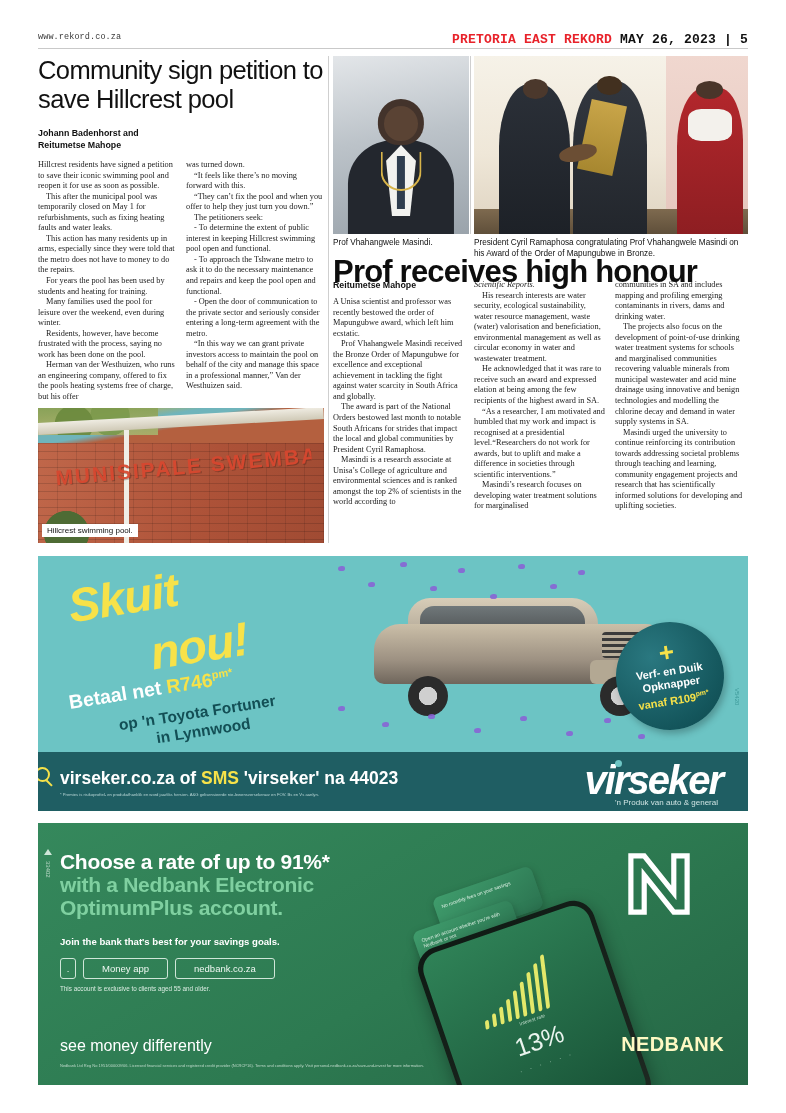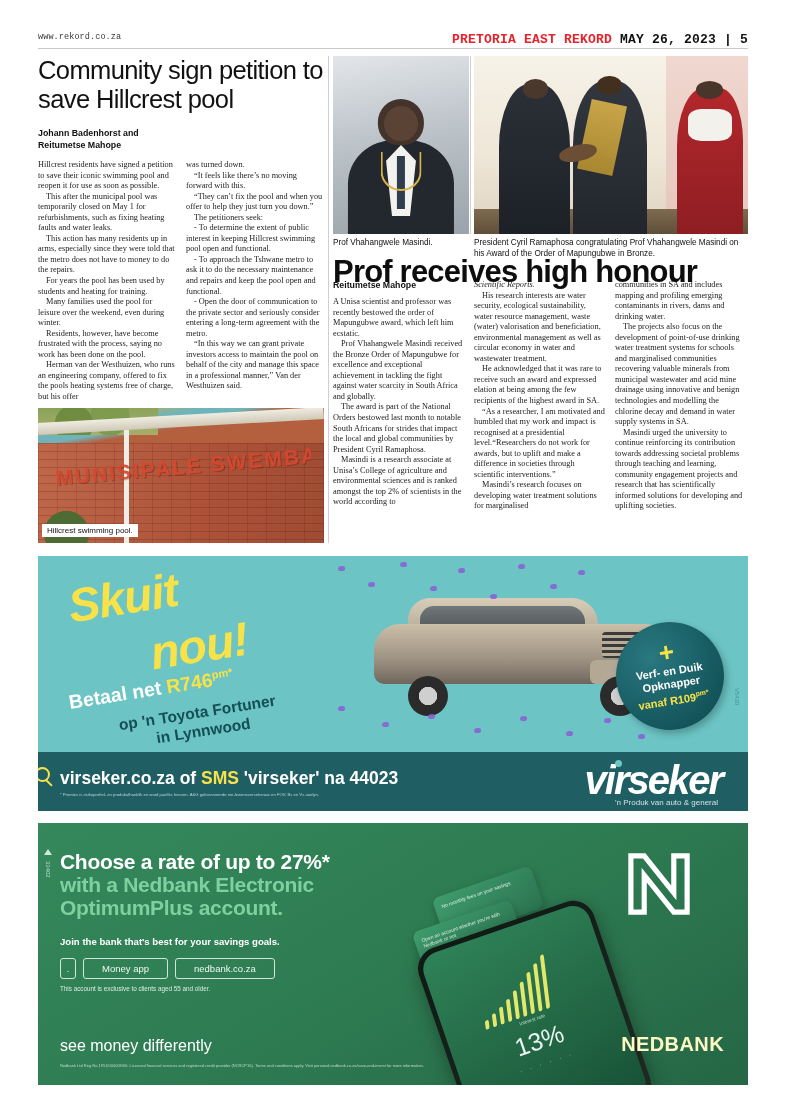--- a/index.html
+++ b/index.html
@@ -425,21 +425,21 @@
       </div>
     </div>
   </div>
 
   <div class="ad-nedbank">
     <div class="nb-bg"></div>
 
     <div class="nb-arrow"></div>
     <div class="nb-vert">33402</div>
 
-    <div class="nb-h1">Choose a rate of up to 27%*</div>
+    <div class="nb-h1">Choose a rate of up to 91%*</div>
     <div class="nb-h2">with a Nedbank Electronic</div>
     <div class="nb-h3">OptimumPlus account.</div>
     <div class="nb-sub">Join the bank that's best for your savings goals.</div>
 
     <div class="nb-chips">
       <span class="nb-chip sq">.</span>
       <span class="nb-chip">Money app</span>
       <span class="nb-chip">nedbank.co.za</span>
     </div>
     <div class="nb-note">This account is exclusive to clients aged 55 and older.</div>

